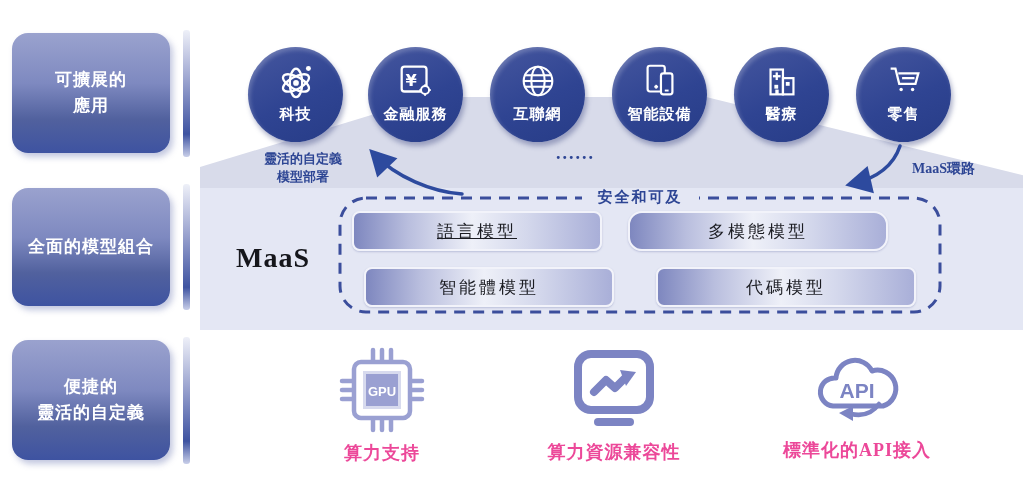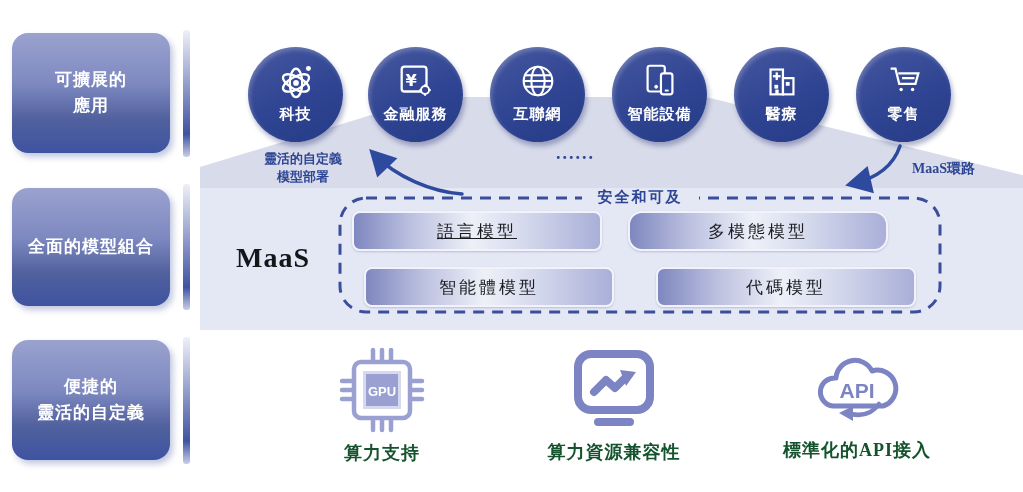--- a/index.html
+++ b/index.html
@@ -48,21 +48,21 @@
     font-size:15px;font-weight:bold;letter-spacing:2px;
   }
   .pill{
     position:absolute;height:36px;border-radius:8px;border:2px solid #f2f3fa;
     background:linear-gradient(90deg,#7e87bf 0%,#b9bede 22%,#eef0f8 48%,#d4d8ec 70%,#a9afd8 100%);
     display:flex;align-items:center;justify-content:center;
     font-size:17px;color:#1b1c22;letter-spacing:3px;box-shadow:0 1px 2px rgba(90,100,160,.3);
   }
   
   .infra{position:absolute;display:flex;flex-direction:column;align-items:center;text-align:center;}
-  .infra-label{font-size:18px;font-weight:bold;color:#14532d;letter-spacing:1px;margin-top:6px;white-space:nowrap;}
+  .infra-label{font-size:18px;font-weight:bold;color:#ec4899;letter-spacing:1px;margin-top:6px;white-space:nowrap;}
   .arrows-overlay{position:absolute;left:200px;top:120px;pointer-events:none;}
 </style>
 </head>
 <body>
 
 <div id="canvas">
 
   <div class="side-box" style="top:33px;height:120px;">
     <div><span>可擴展的</span><br>
          <span>應用</span></div>

